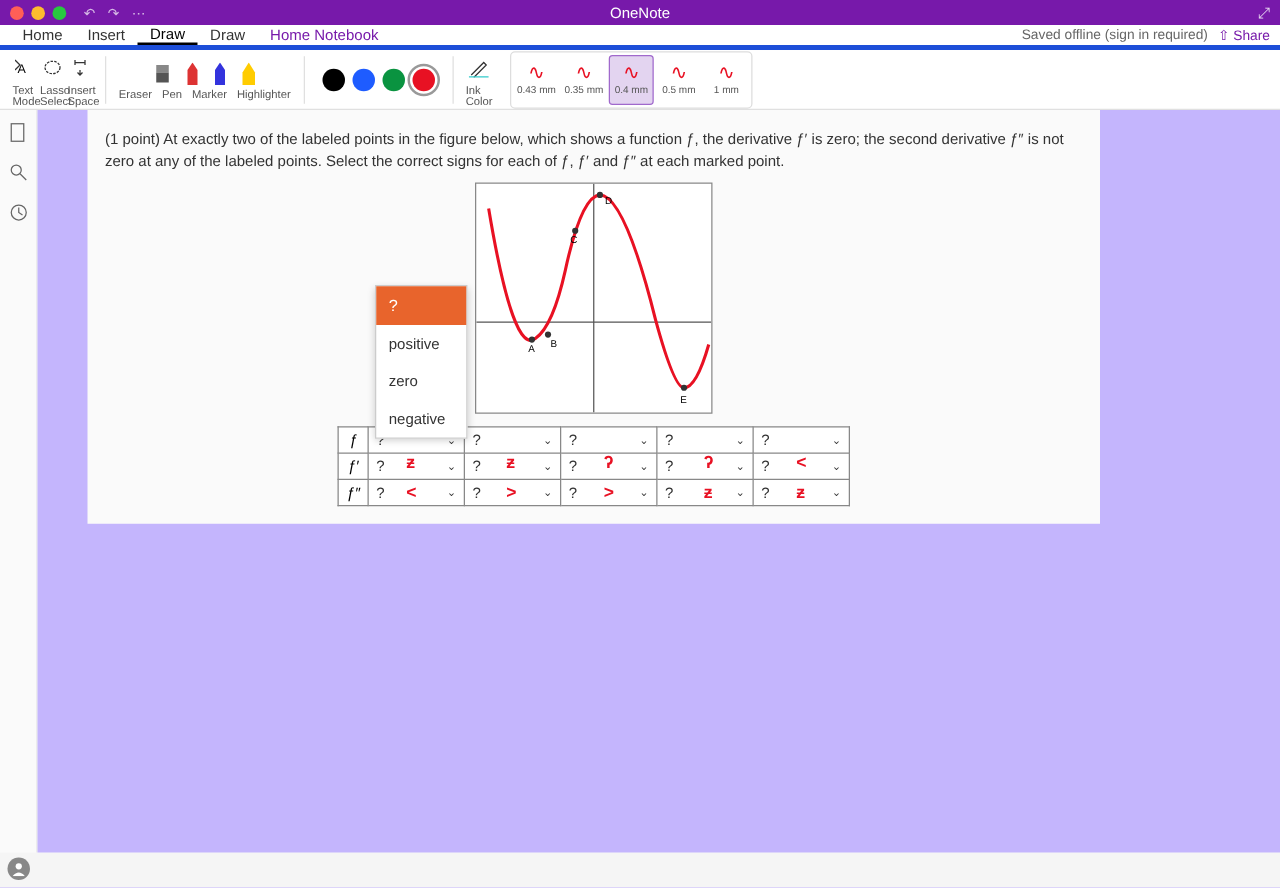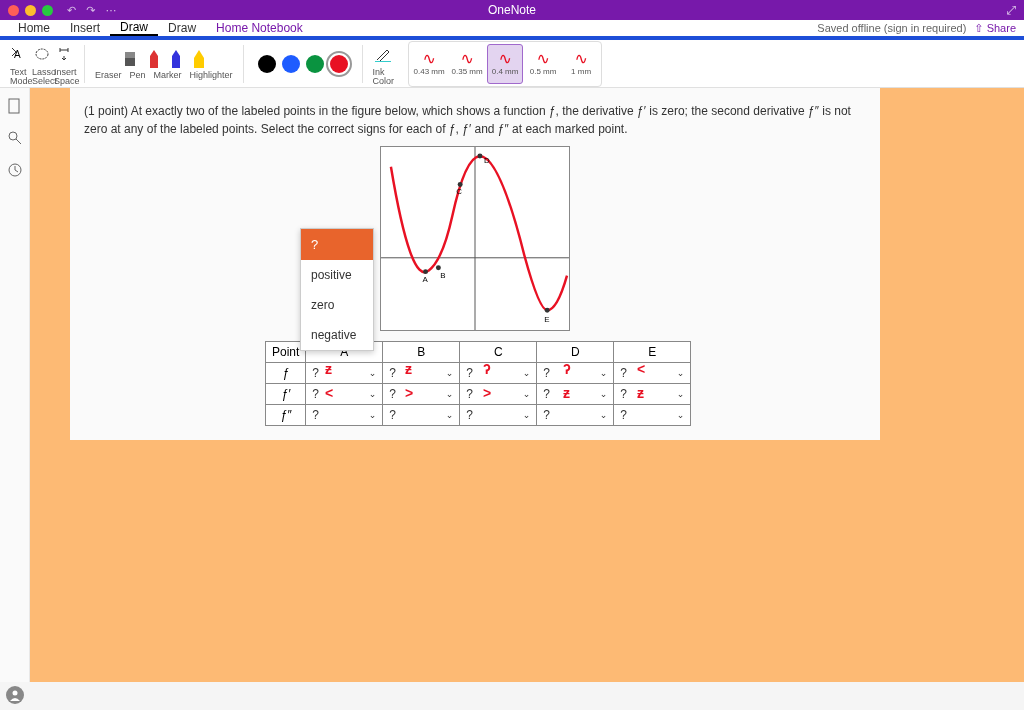--- a/index.html
+++ b/index.html
@@ -39,21 +39,21 @@
 
 .stroke-group { display: flex; gap: 2px; border: 1px solid #ddd; border-radius: 4px; padding: 2px; margin-left: 8px; }
 .stroke-opt { width: 36px; height: 40px; display: flex; flex-direction: column; align-items: center; justify-content: center; font-size: 8px; color: #555; border-radius: 3px; cursor: pointer; }
 .stroke-opt.selected { background: #e3d4f0; border: 1px solid #a069cc; }
 .stroke-wave { color: #e81123; font-size: 16px; line-height: 1; }
 
 .workspace { display: flex; height: calc(100% - 88px - 28px); background: #f9f9f9; }
 .sidebar-left { width: 30px; background: #fafafa; border-right: 1px solid #e8e8e8; display: flex; flex-direction: column; align-items: center; padding-top: 10px; gap: 16px; }
 .sidebar-icon { width: 16px; height: 16px; color: #666; cursor: pointer; }
 
-.canvas { flex: 1; background: #fdba74; padding: 0; position: relative; }
+.canvas { flex: 1; background: #c4b5fd; padding: 0; position: relative; }
 .note-content { margin: 0 40px; background: #fafafa; padding: 14px; width: 810px; }
 .problem-text { font-size: 12px; color: #333; line-height: 1.5; }
 
 .chart-box { width: 190px; height: 185px; border: 1px solid #888; margin: 8px auto 0; position: relative; background: #fff; }
 .chart-svg { width: 100%; height: 100%; }
 
 .dropdown-popup { position: absolute; left: 230px; top: 140px; width: 74px; background: #fff; border: 1px solid #ccc; box-shadow: 0 2px 6px rgba(0,0,0,0.2); z-index: 10; }
 .dropdown-sel { background: #e8642c; color: #fff; padding: 8px 10px; font-size: 13px; }
 .dropdown-opt { padding: 8px 10px; font-size: 12px; color: #333; cursor: pointer; }
 
@@ -240,28 +240,20 @@
       <div class="dropdown-popup">
         <div class="dropdown-sel">?</div>
         <div class="dropdown-opt">positive</div>
         <div class="dropdown-opt">zero</div>
         <div class="dropdown-opt">negative</div>
       </div>
 
       <div style="position:relative; width:420px; margin:8px auto 0;">
       <table class="answer-table">
         <tbody>
-              <tr>
-          <th>Point</th>
-          <th style="width:78px">A</th>
-          <th style="width:78px">B</th>
-          <th style="width:78px">C</th>
-          <th style="width:78px">D</th>
-          <th style="width:78px">E</th>
-        </tr>
         <tr>
           <td style="font-style:italic">ƒ</td>
           <td>
                   <div class="cell-select">
                     <span class="sel-val">?</span>
                     <span class="sel-arrow">⌄</span>
                   </div>
                 </td>
           <td>
                   <div class="cell-select">

